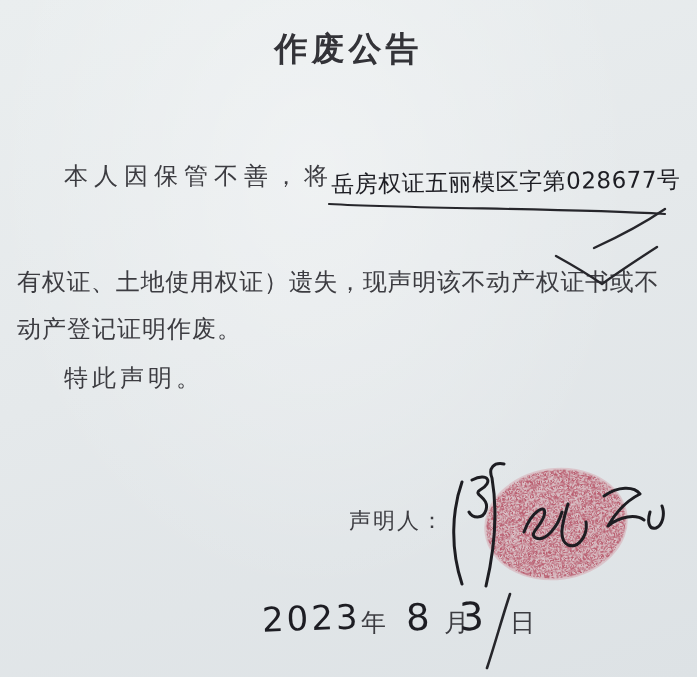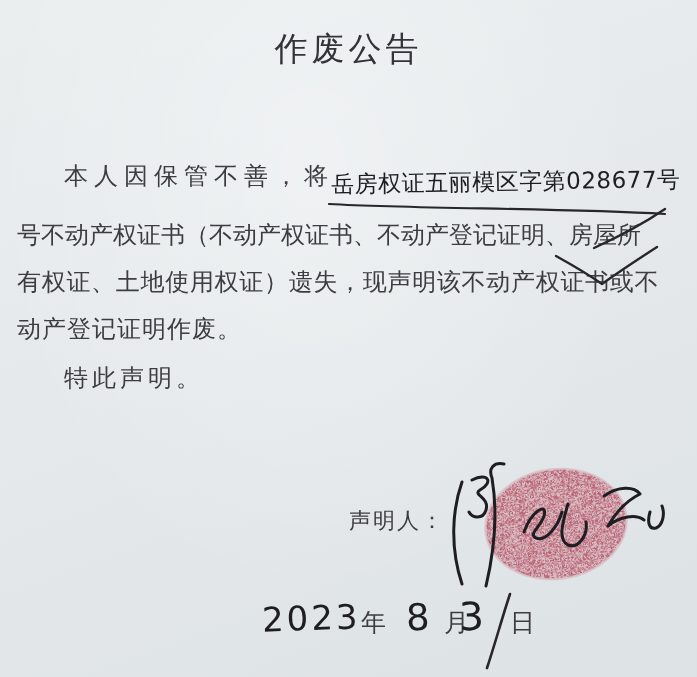--- a/index.html
+++ b/index.html
@@ -9,21 +9,21 @@
   }
   .paper{
     position:relative;width:697px;height:677px;
     background:
       radial-gradient(ellipse at 45% 25%, rgba(255,255,255,0.35), rgba(255,255,255,0) 60%),
       linear-gradient(160deg,#eaeeef 0%, #e5e9eb 45%, #dde2e5 100%);
   }
   .printed{position:absolute;color:#3c3c41;white-space:nowrap;}
   .doc-title{
     left:0;right:0;top:27px;text-align:center;
-    font-size:33px;font-weight:normal;letter-spacing:4px;color:#333338;
+    font-size:33px;font-weight:bold;letter-spacing:4px;color:#333338;
   }
   .body-line{font-size:24px;}
   .hand{
     position:absolute;color:#1d1d23;white-space:nowrap;
     font-family:"DejaVu Sans", cursive;
   }
   .hand-insert{
     left:331px;top:169px;font-size:23px;letter-spacing:0.5px;
     transform:rotate(-0.8deg);transform-origin:left top;
   }
@@ -37,21 +37,20 @@
 <body>
 
 <div class="paper">
 
   <div class="printed doc-title">作废公告</div>
 
   <div class="printed body-line" style="left:64px;top:160px;letter-spacing:6px;">本人因保管不善，将</div>
 
   <div class="hand hand-insert">岳房权证五丽模区字第028677号</div>
 
-  <div class="printed body-line" style="left:17px;top:219px;">号不动产权证书（不动产权证书、不动产登记证明、房屋所</div>
 
   <div class="printed body-line" style="left:17px;top:266px;letter-spacing:0.7px;">有权证、土地使用权证）遗失，现声明该不动产权证书或不</div>
 
   <div class="printed body-line" style="left:17px;top:313px;letter-spacing:1px;">动产登记证明作废。</div>
 
   <div class="printed body-line" style="left:64px;top:362px;letter-spacing:4px;">特此声明。</div>
 
   <div class="printed sig-label">声明人：</div>
 
   <svg class="sig-svg" width="252" height="150" viewBox="0 0 252 150">

